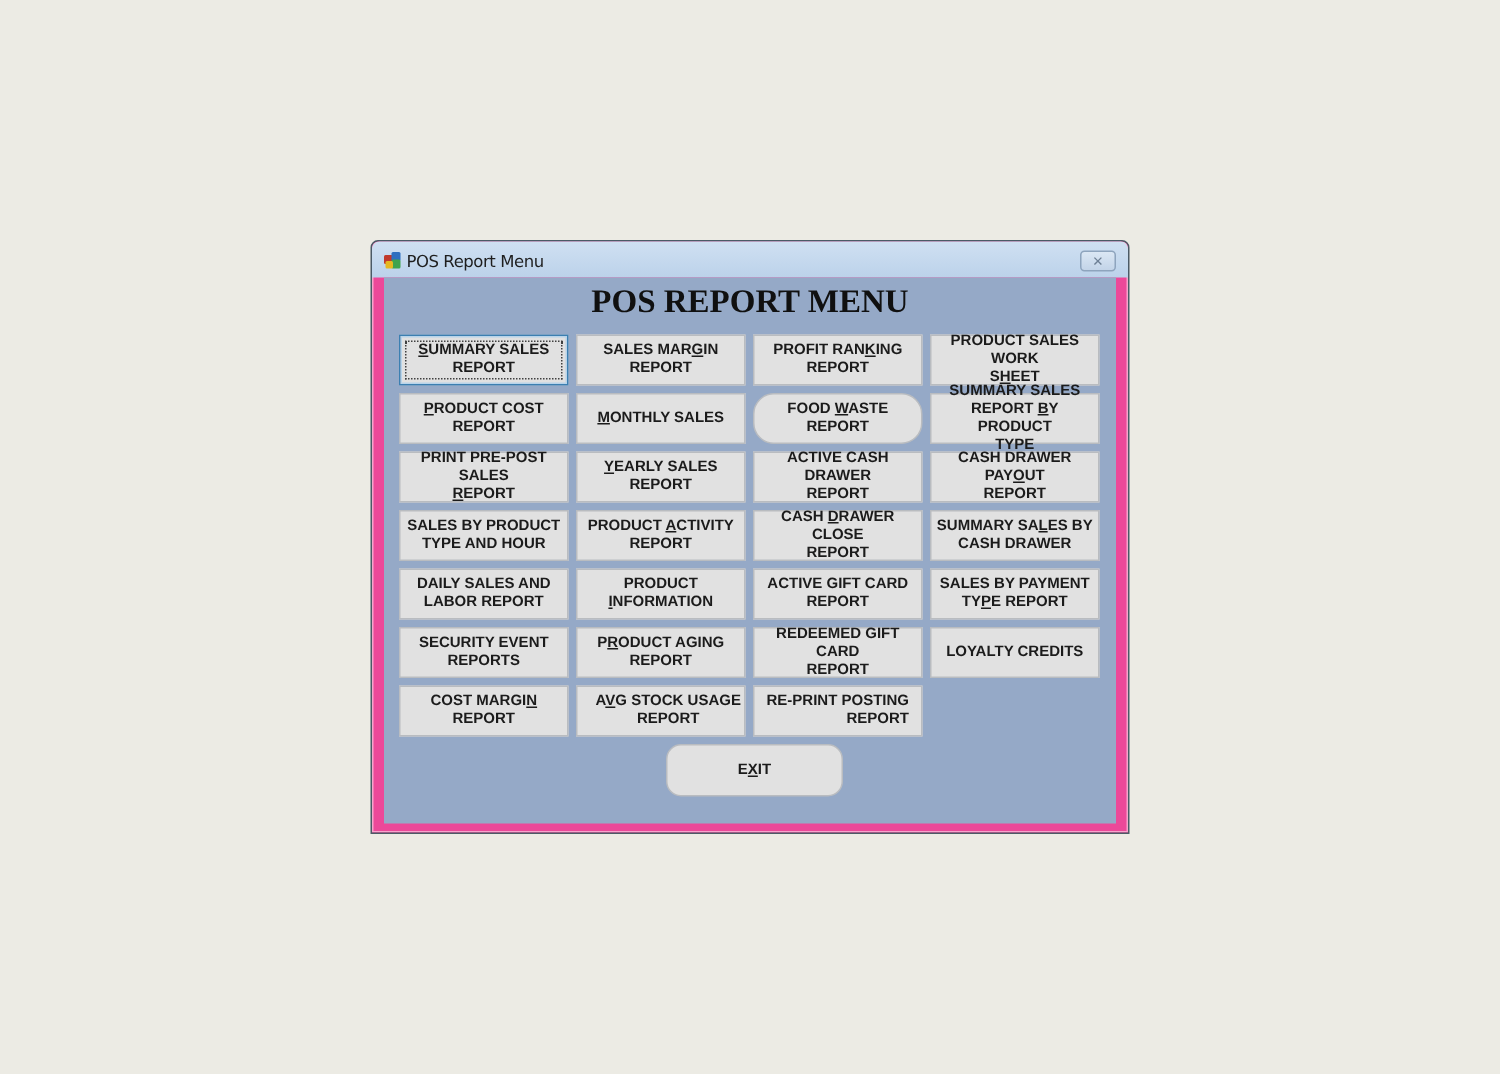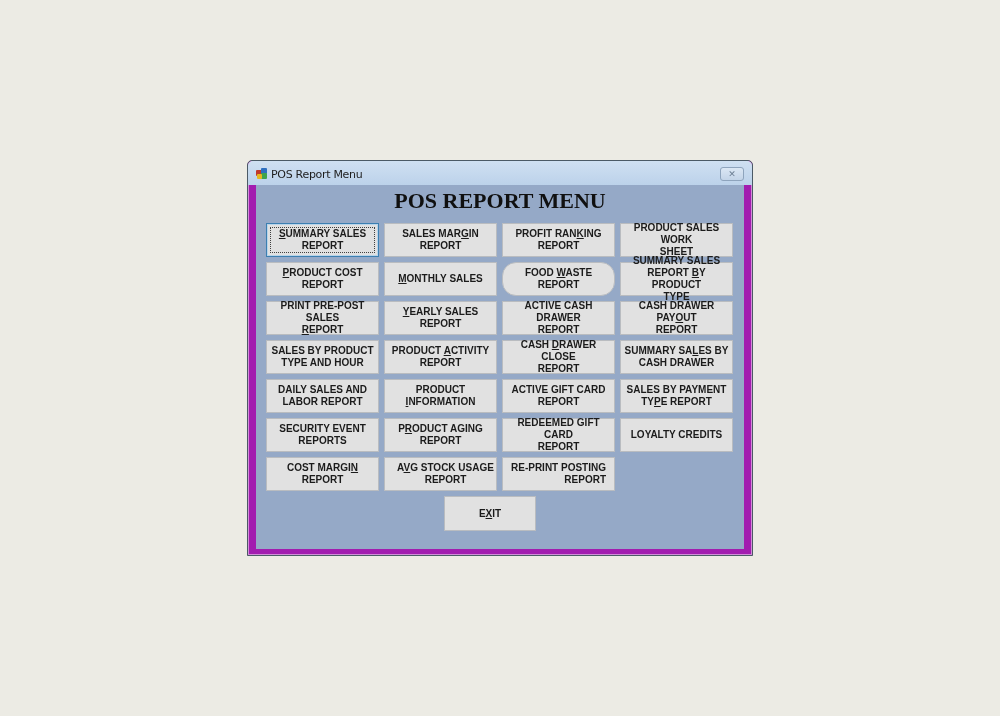--- a/index.html
+++ b/index.html
@@ -1,21 +1,21 @@
 <!DOCTYPE html>
 <html><head>
   <meta charset="utf-8">
   <style>
     * { box-sizing: border-box; margin: 0; padding: 0; }
     html, body { width: 1000px; height: 716px; background: #ecebe4; overflow: hidden; }
     body { position: relative; font-family: "Liberation Sans", sans-serif; }
 
     .window {
       position: absolute; left: 247px; top: 160px; width: 506px; height: 396px;
-      background: #a21caf;
+      background: #ec4899;
       border: 1px solid #4b5a66;
       border-radius: 5px 5px 0 0;
       box-shadow: 0 0 0 1px rgba(255,255,255,0.5) inset;
     }
     .titlebar {
       position: absolute; left: 0; top: 0; right: 0; height: 24px;
       background: linear-gradient(#cfe0f2, #bcd2ea);
       border-radius: 5px 5px 0 0;
     }
     .app-icon { position: absolute; left: 8px; top: 7px; width: 12px; height: 11px; }
@@ -174,17 +174,17 @@
         </div>
         <div class="btn" style="left: 128px; top: 272px; padding-left: 12px;">
           <span class="lbl">A<u>V</u>G STOCK USAGE
 REPORT</span>
         </div>
         <div class="btn" style="left: 246px; top: 272px; text-align: right;">
           <span class="lbl">RE-PRINT POSTING
 REPORT</span>
         </div>
       </div>
-    <div class="btn" id="exit-btn" style="left:188px; top:311px; width:92px; height:35px;">
+    <div class="btn" id="exit-btn" style="left:188px; top:311px; width:118px; height:35px;border-radius:10px;">
       <span class="lbl">E<u>X</u>IT</span>
     </div>
   </div>
 </div>
 
 </body></html>

